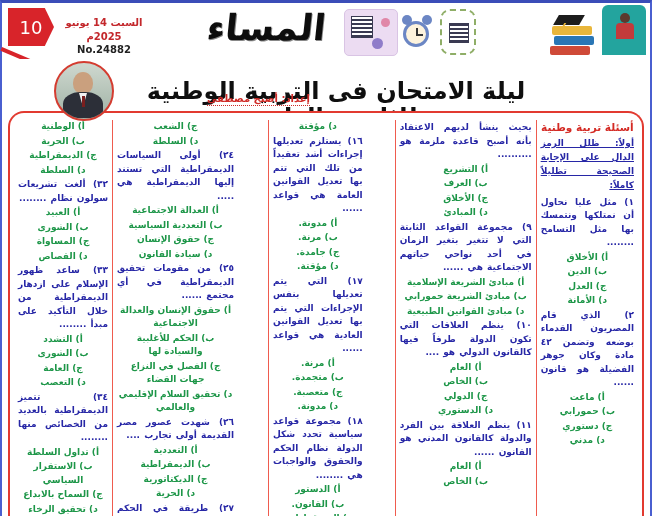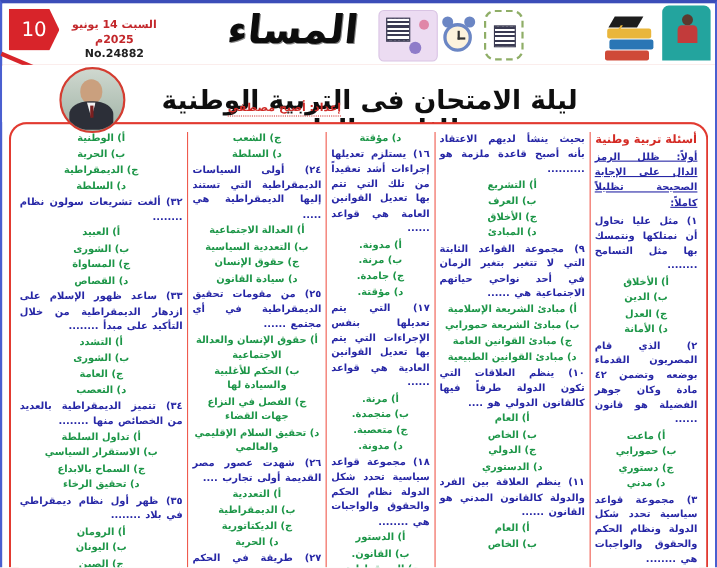--- a/index.html
+++ b/index.html
@@ -77,22 +77,22 @@
   
   .exam-box{
     position:absolute;top:108px;left:6px;right:6px;bottom:0;
     border:2px solid #e23a30;border-bottom:none;border-radius:16px 16px 0 0;
     padding:7px 4px 0 4px;box-sizing:border-box;overflow:hidden;background:#fff;
   }
   .cols{display:flex;height:100%;}
   .col{box-sizing:border-box;padding:0 4px;border-left:1px solid #ef5b4e;}
   .col:last-child{border-left:none;}
   .col:nth-child(1){width:16.4%;}
-  .col:nth-child(2){width:22.6%;}
-  .col:nth-child(3){width:15.8%;}
+  .col:nth-child(2){width:22.6%;margin-left:28px;}
+  .col:nth-child(3){width:15.8%;margin-left:30px;}
   .col:nth-child(4){width:20.2%;}
   .col:nth-child(5){width:22.0%;flex:1;}
   .sec-header{color:#d42a24;font-weight:bold;font-size:10.5px;text-align:center;margin:1px 0 4px;}
   .instr{
     color:var(--q-blue,#2727a6);font-weight:bold;font-size:9px;line-height:1.55;
     text-decoration:underline;margin:0 0 3px;text-align:justify;
   }
   .q{
     color:var(--q-blue,#2727a6);font-weight:bold;font-size:9px;line-height:1.5;
     margin:1px 0;text-align:justify;word-spacing:1px;
@@ -160,32 +160,30 @@
           <div class="q">١) مثل عليا نحاول أن نمتلكها ونتمسك بها مثل التسامح ........</div>
           <div class="opt">أ) الأخلاق</div>
           <div class="opt">ب) الدين</div>
           <div class="opt">ج) العدل</div>
           <div class="opt">د) الأمانة</div>
           <div class="q">٢) الذي قام المصريون القدماء بوضعه وتضمن ٤٢ مادة وكان جوهر الفضيلة هو قانون ......</div>
           <div class="opt">أ) ماعت</div>
           <div class="opt">ب) حمورابي</div>
           <div class="opt">ج) دستوري</div>
           <div class="opt">د) مدني</div>
-          <div class="q">٣) مجموعة قواعد سياسية تحدد شكل الدولة ونظام الحكم والحقوق والواجبات هي ........</div>
         </div>
         <div class="col">
           <div class="q">بحيث ينشأ لديهم الاعتقاد بأنه أصبح قاعدة ملزمة هو ..........</div>
           <div class="opt">أ) التشريع</div>
           <div class="opt">ب) العرف</div>
           <div class="opt">ج) الأخلاق</div>
           <div class="opt">د) المبادئ</div>
           <div class="q">٩) مجموعة القواعد الثابتة التي لا تتغير بتغير الزمان في أحد نواحي حياتهم الاجتماعية هي ......</div>
           <div class="opt">أ) مبادئ الشريعة الإسلامية</div>
           <div class="opt">ب) مبادئ الشريعة حمورابي</div>
-          <div class="opt">ج) مبادئ القوانين العامة</div>
           <div class="opt">د) مبادئ القوانين الطبيعية</div>
           <div class="q">١٠) ينظم العلاقات التي تكون الدولة طرفاً فيها كالقانون الدولي هو ....</div>
           <div class="opt">أ) العام</div>
           <div class="opt">ب) الخاص</div>
           <div class="opt">ج) الدولي</div>
           <div class="opt">د) الدستوري</div>
           <div class="q">١١) ينظم العلاقة بين الفرد والدولة كالقانون المدني هو القانون ......</div>
           <div class="opt">أ) العام</div>
           <div class="opt">ب) الخاص</div>
         </div>

